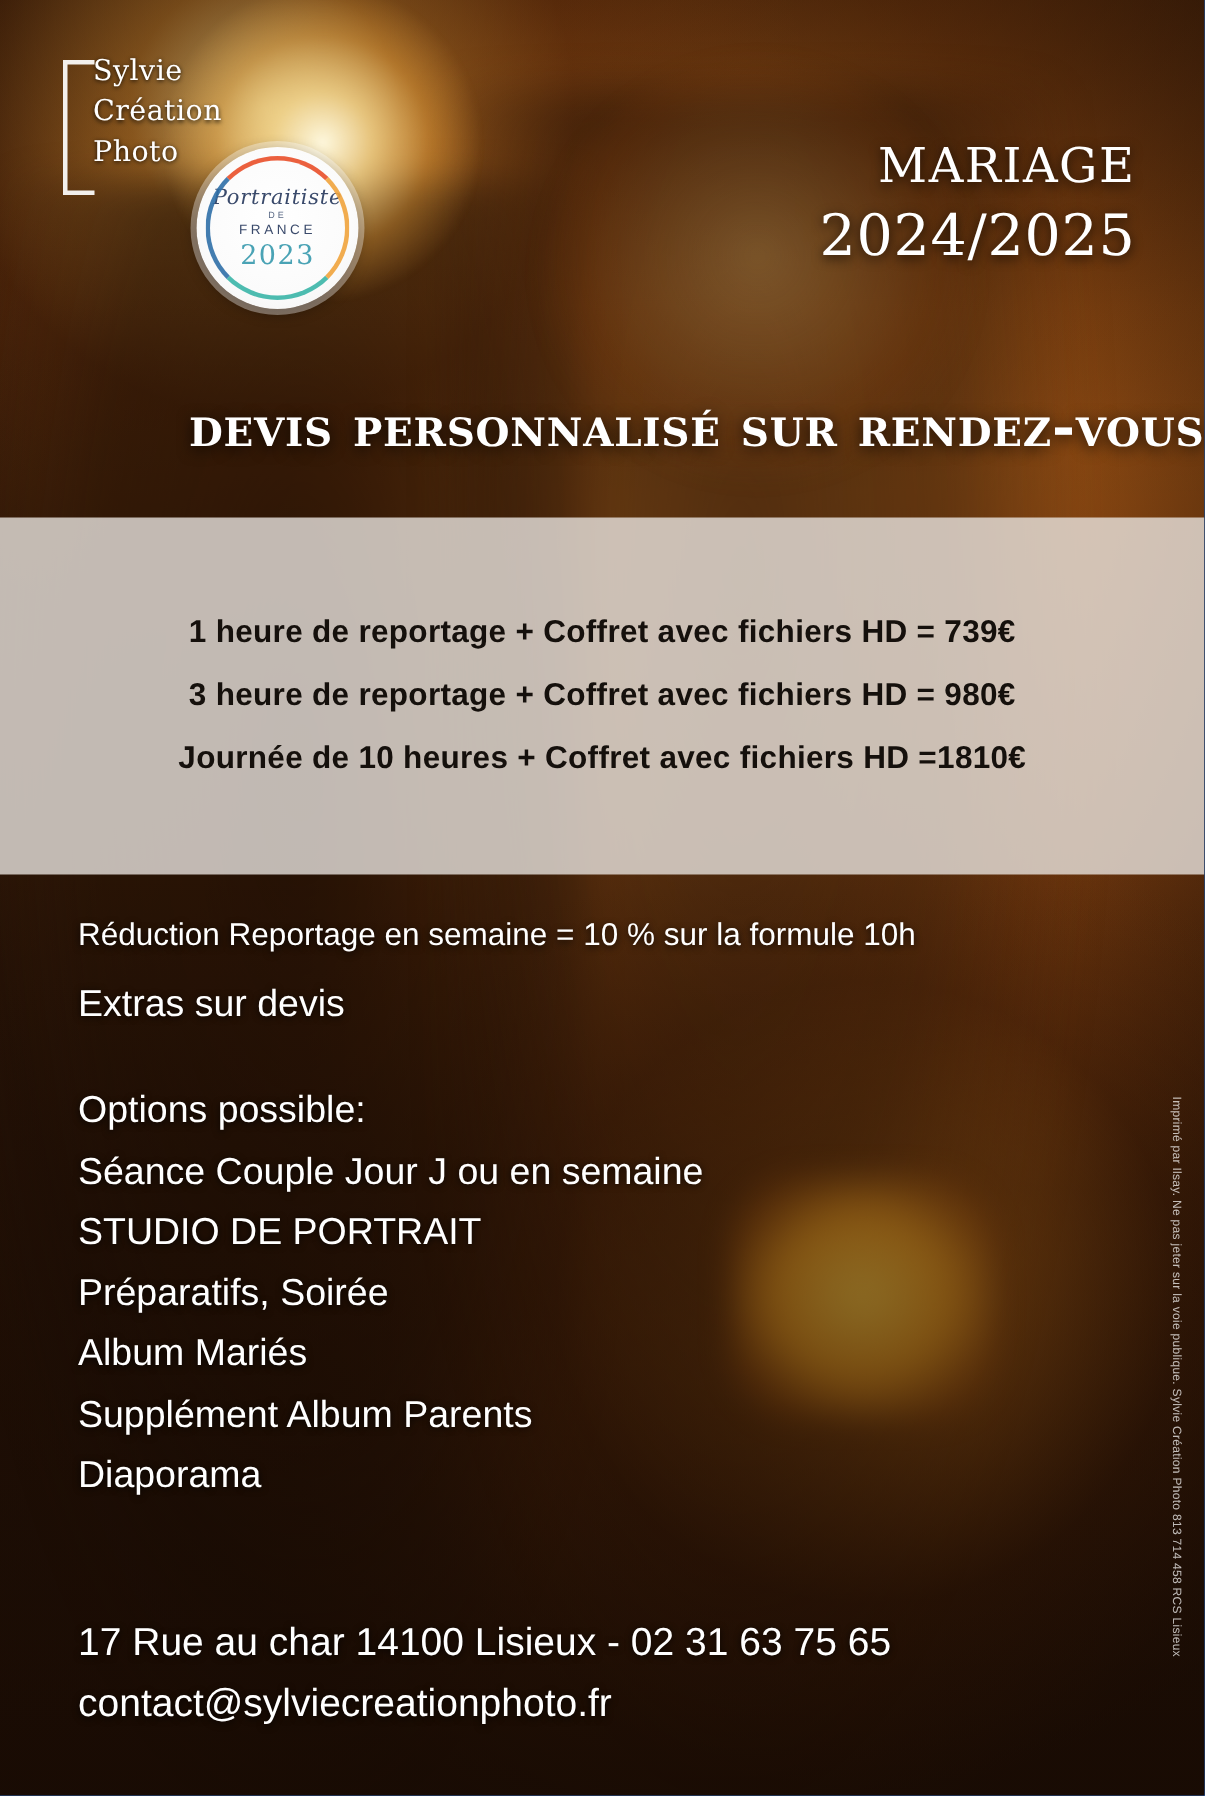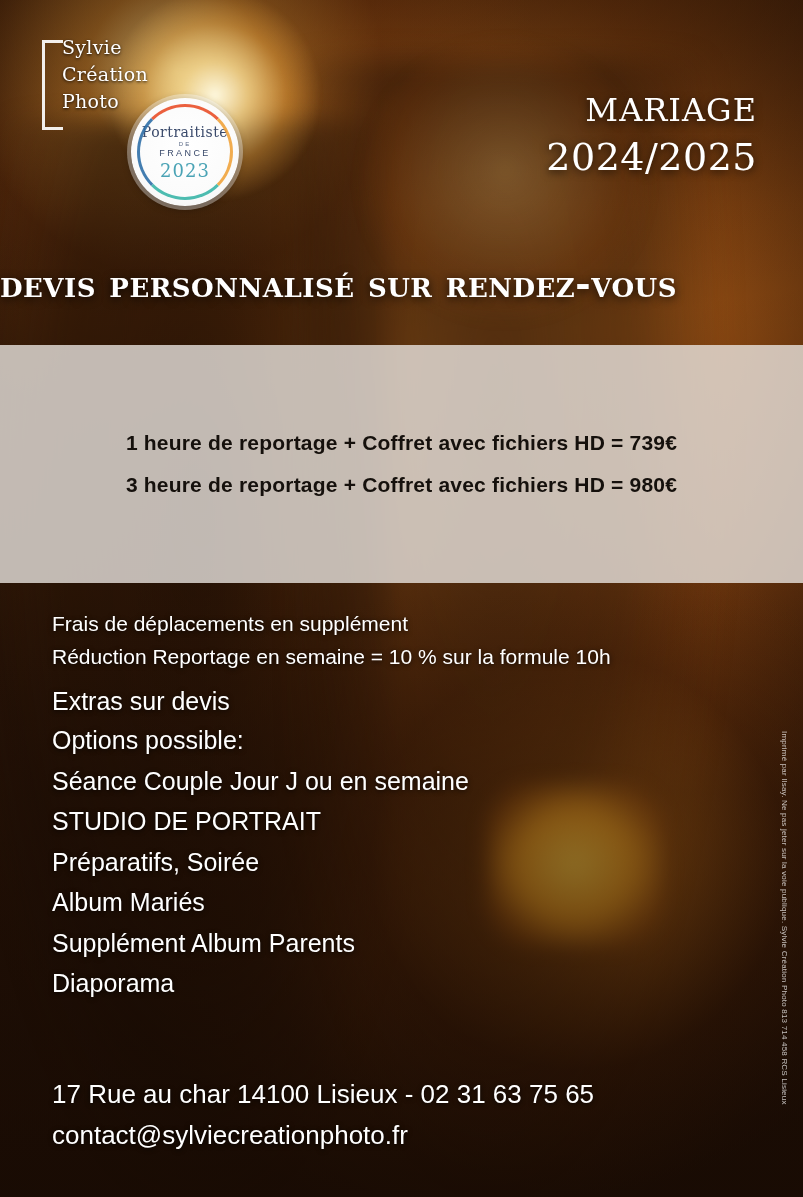--- a/index.html
+++ b/index.html
@@ -140,20 +140,21 @@
     inset: 6px;
     border-radius: 50%;
     border: 3px solid #e94f2a;
     border-right-color: #f0a33c;
     border-bottom-color: #3ab5a8;
     border-left-color: #2f6fa8;
     opacity: 0.9;
   }
   .badge .b-top {
     font-family: "DejaVu Serif", serif;
+    font-style: italic;
     font-size: 14px;
     color: #3a4a6b;
     margin-top: 0;
     letter-spacing: 0.5px;
   }
   .badge .b-de {
     font-size: 6px;
     color: #5b6a86;
     letter-spacing: 2px;
     margin-top: 1px;
@@ -195,21 +196,21 @@
     font-size: 38px;
     line-height: 1.25;
     margin-top: 6px;
     letter-spacing: 0.5px;
   }
   .headline {
     position: absolute;
     left: 0;
     right: 0;
     top: 262px;
-    text-align: left;
+    text-align: right;
     color: #ffffff;
     font-family: "DejaVu Serif", serif;
     font-size: 37px;
     font-weight: bold;
     font-variant: small-caps;
     text-transform: lowercase;
     letter-spacing: 0.5px;
     text-shadow: 0 2px 10px rgba(0,0,0,0.8);
   }
 
@@ -321,24 +322,24 @@
   <div class="title-block">
     <div class="title-main">MARIAGE</div>
     <div class="title-sub">2024/2025</div>
   </div>
 
   <div class="headline">DEVIS PERSONNALISÉ SUR RENDEZ-VOUS</div>
 
   <div class="price-panel">
     <div class="price-row">1 heure de reportage + Coffret avec fichiers HD = 739€</div>
     <div class="price-row">3 heure de reportage +  Coffret avec fichiers HD = 980€</div>
+    <div class="price-row">Journée de 10 heures +  Coffret avec fichiers HD =1810€</div>
   </div>
 
   <div class="notes">
-    <div class="note-sm">Frais de déplacements en supplément</div>
     <div class="note-sm">Réduction Reportage en semaine = 10 % sur la formule 10h</div>
     <div class="note-lg">Extras sur devis</div>
   </div>
 
   <div class="options">
     <div>Options possible:</div>
     <div>Séance Couple Jour J ou en semaine</div>
     <div>STUDIO DE PORTRAIT</div>
     <div>Préparatifs, Soirée</div>
     <div>Album Mariés</div>

